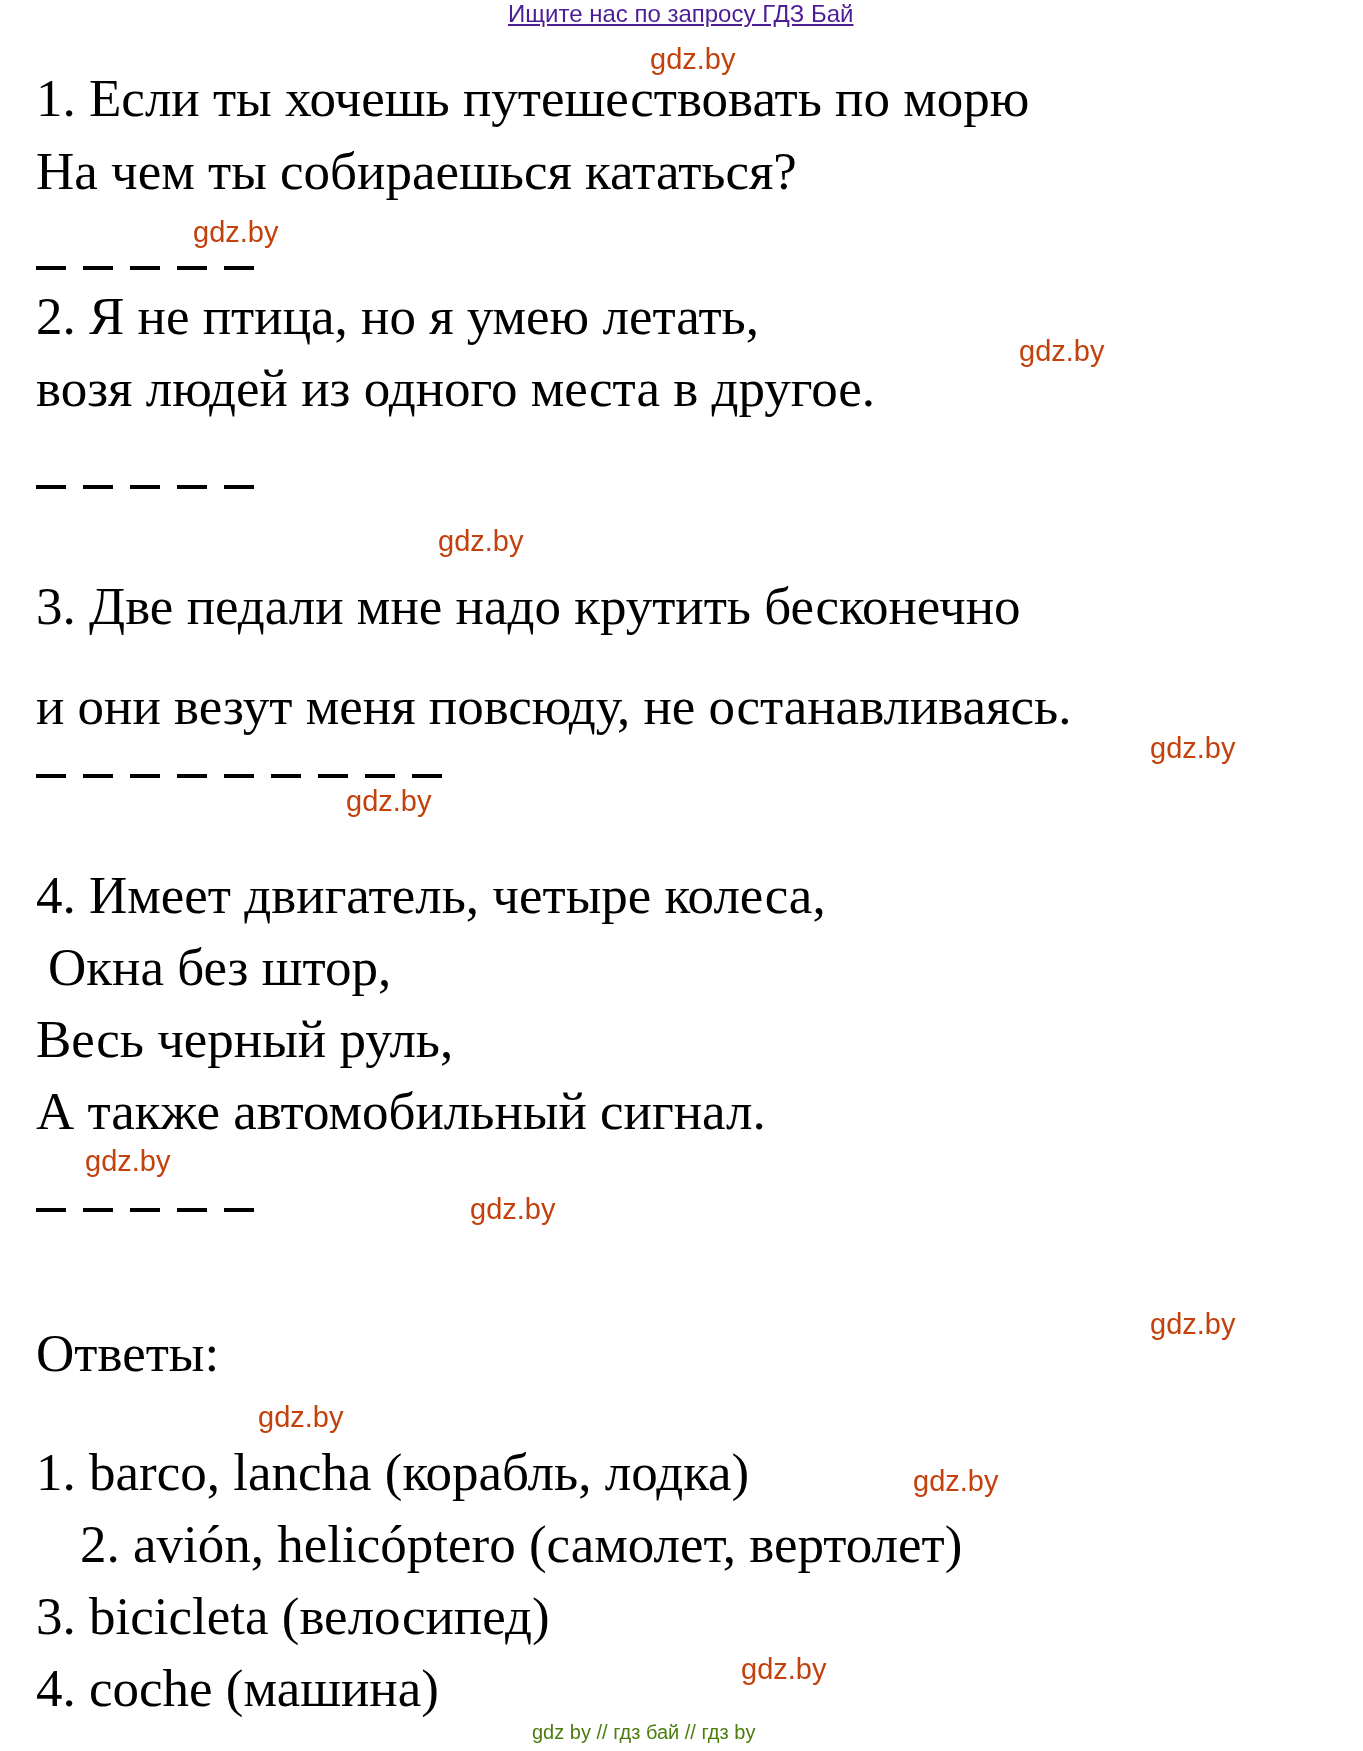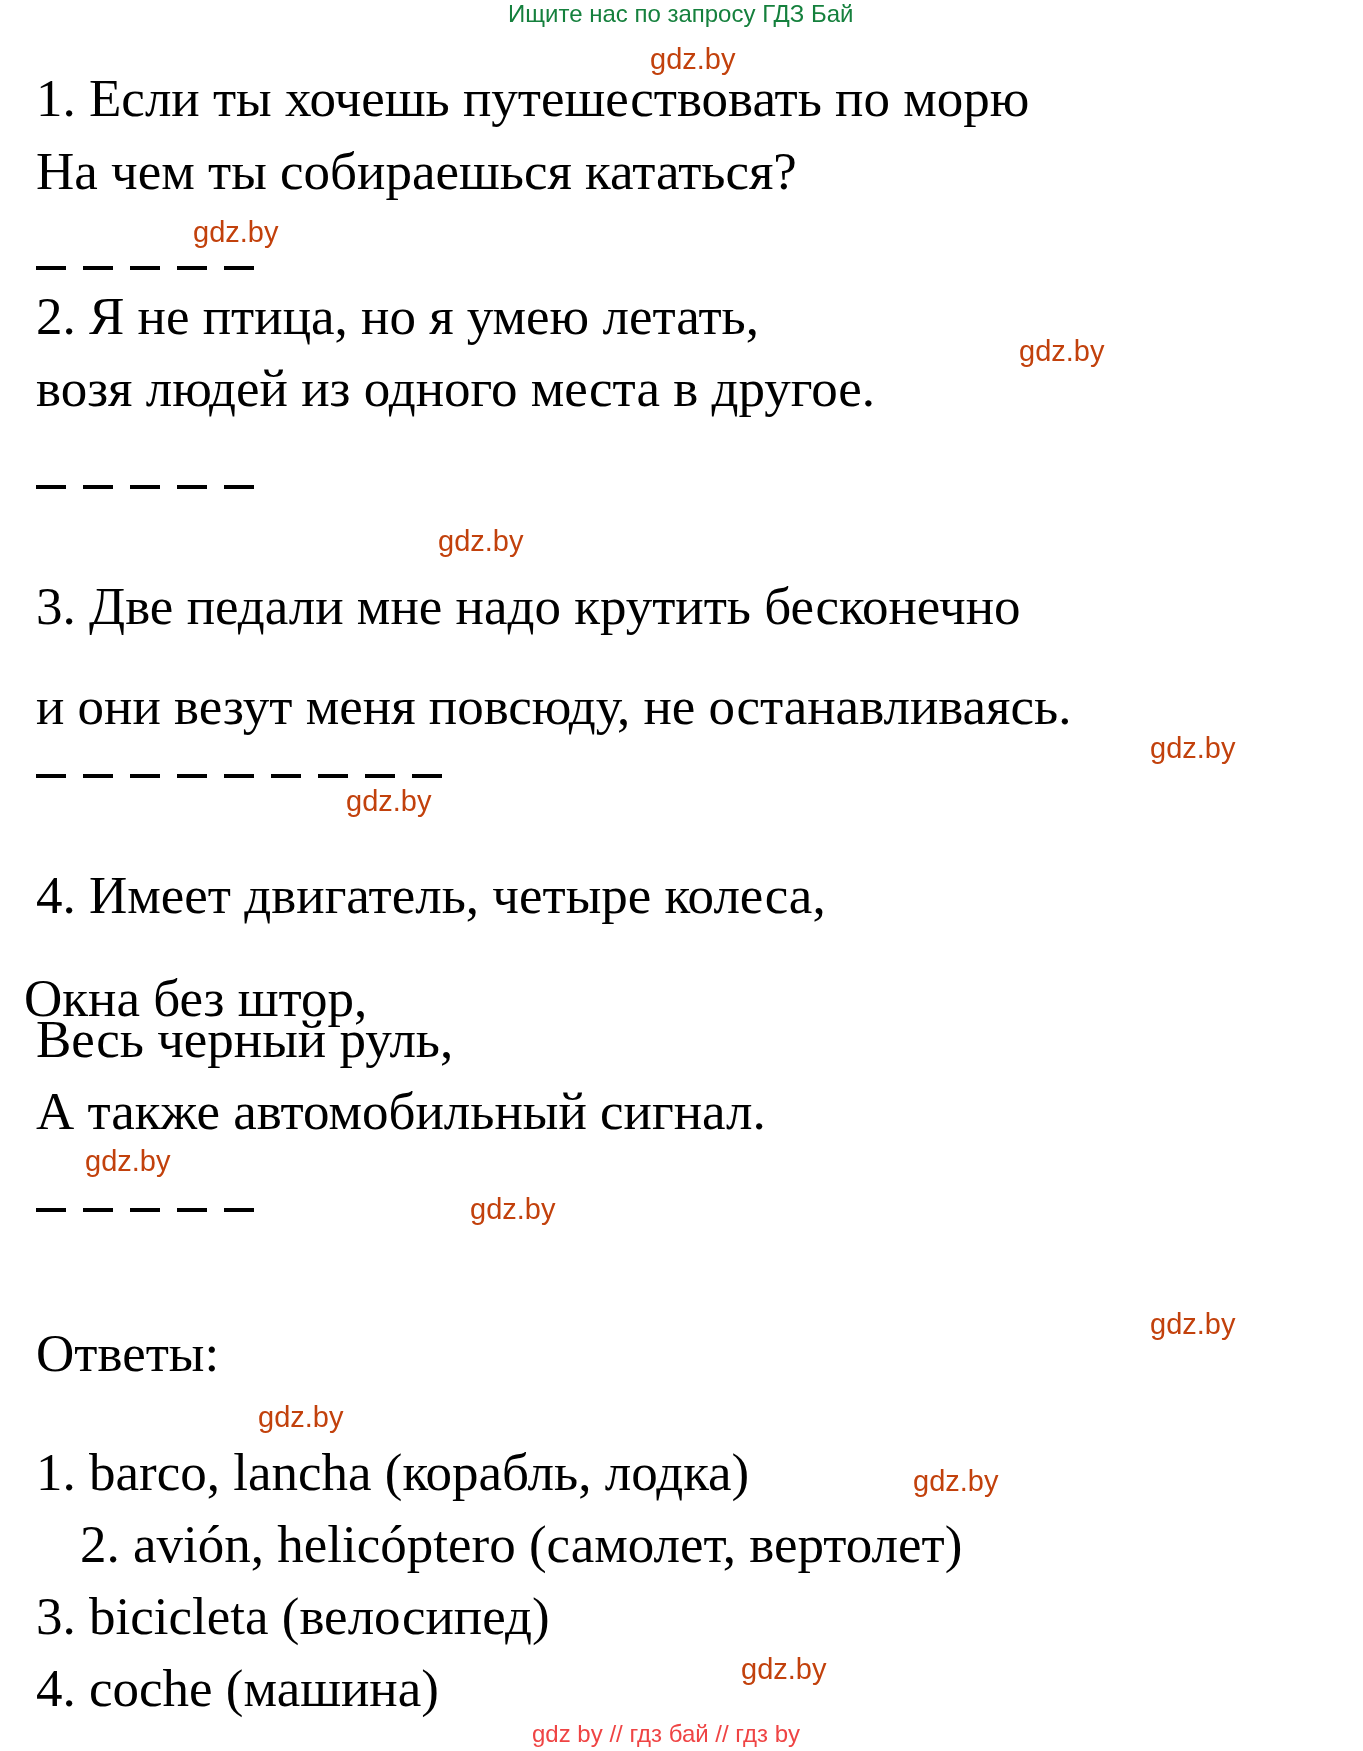--- a/index.html
+++ b/index.html
@@ -1,20 +1,20 @@
 <!DOCTYPE html>
 <html><head>
 <meta charset="utf-8">
 <style>
   html, body { margin:0; padding:0; background:#ffffff; }
   body { width:1363px; height:1751px; position:relative; overflow:hidden; }
   .serif { font-family:"Liberation Serif", "DejaVu Serif", serif; color:#000; font-size:53px; line-height:1; position:absolute; white-space:nowrap; }
   .wm { font-family:"Liberation Sans", "DejaVu Sans", sans-serif; color:#c2410c; font-size:29px; position:absolute; white-space:nowrap; line-height:1; }
-  .hdr { font-family:"Liberation Sans", "DejaVu Sans", sans-serif; color:#15803d; font-size:24px; position:absolute; white-space:nowrap; line-height:1; }
-  .ftr { font-family:"Liberation Sans", "DejaVu Sans", sans-serif; color:#ef4444; font-size:24px; position:absolute; white-space:nowrap; line-height:1; }
+  .hdr { font-family:"Liberation Sans", "DejaVu Sans", sans-serif; color:#4c1d95; font-size:24px; position:absolute; white-space:nowrap; line-height:1;text-decoration:underline; }
+  .ftr { font-family:"Liberation Sans", "DejaVu Sans", sans-serif; color:#4d7c0f; font-size:20px; position:absolute; white-space:nowrap; line-height:1; }
   .dashes { position:absolute; display:flex; gap:17px; }
   .dashes span { display:block; width:30px; height:4px; background:#000; }
 </style>
 </head>
 <body>
 
 <div class="hdr" style="left:508px; top:2px;">Ищите нас по запросу ГДЗ Бай</div>
 
 <div class="wm" style="left:650px; top:45px;">gdz.by</div>
 
@@ -58,21 +58,21 @@
       <span></span>
       <span></span>
       <span></span>
       <span></span>
     </div>
   <div class="wm" style="left:346px; top:787px;">gdz.by</div>
 </div>
 
 <div>
   <div class="serif" style="left:36px; top:869px;">4. Имеет двигатель, четыре колеса,</div>
-  <div class="serif" style="left:24px; top:941px;margin-top:31px;">Окна без штор,</div>
+  <div class="serif" style="left:48px; top:941px;">Окна без штор,</div>
   <div class="serif" style="left:36px; top:1013px;">Весь черный руль,</div>
   <div class="serif" style="left:36px; top:1085px;">А также автомобильный сигнал.</div>
   <div class="wm" style="left:85px; top:1147px;">gdz.by</div>
   <div class="dashes" style="left:36px; top:1208px;">
       <span></span>
       <span></span>
       <span></span>
       <span></span>
       <span></span>
     </div>

